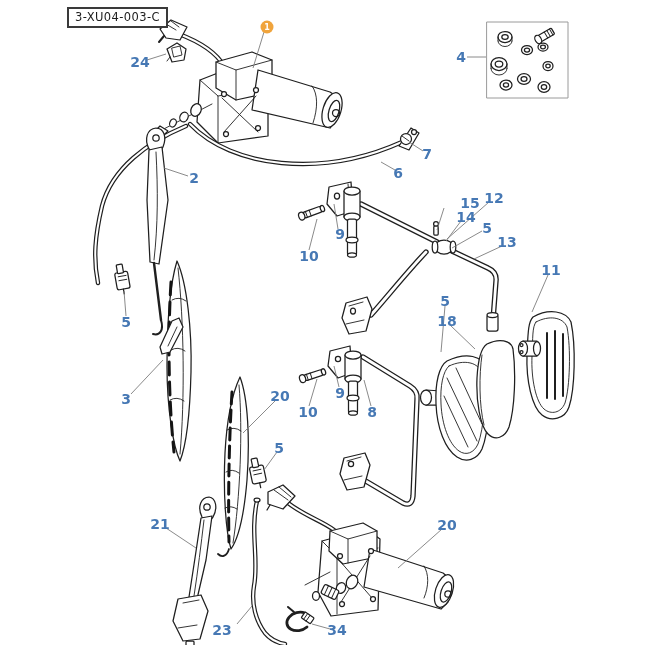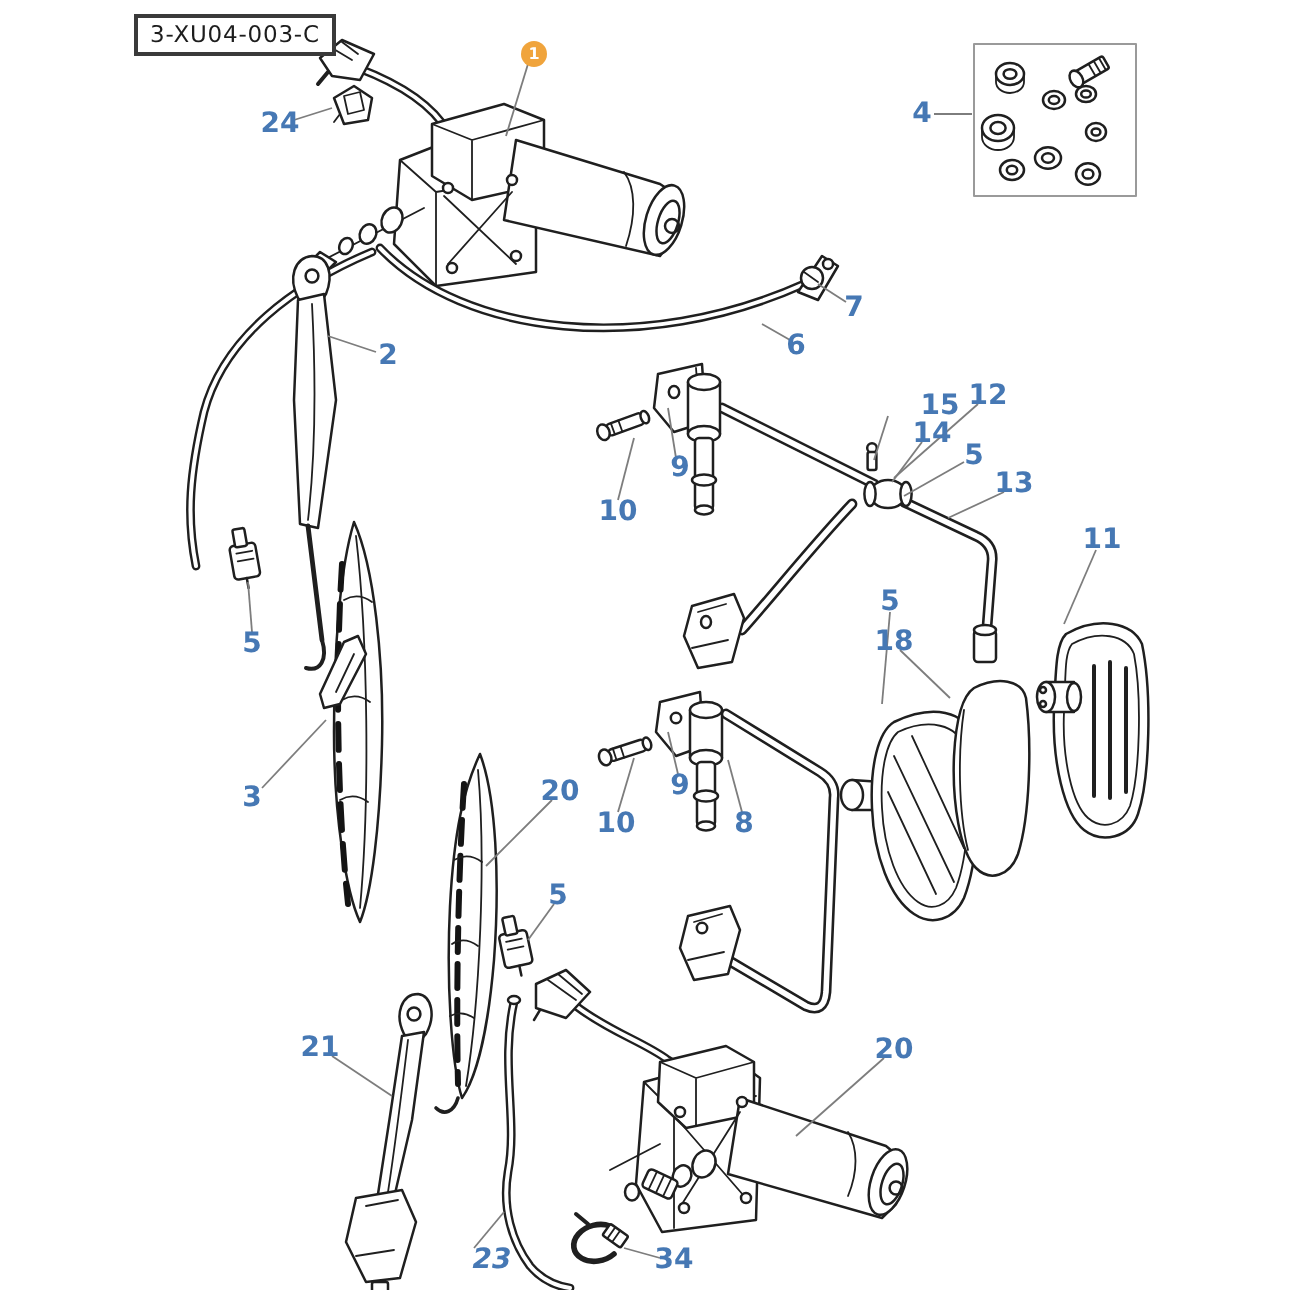--- a/index.html
+++ b/index.html
@@ -348,18 +348,18 @@
       <span class="callout" style="left: 487px; top: 228px;">5</span>
       <span class="callout" style="left: 507px; top: 242px;">13</span>
       <span class="callout" style="left: 551px; top: 270px;">11</span>
       <span class="callout" style="left: 445px; top: 301px;">5</span>
       <span class="callout" style="left: 447px; top: 321px;">18</span>
       <span class="callout" style="left: 340px; top: 393px;">9</span>
       <span class="callout" style="left: 308px; top: 412px;">10</span>
       <span class="callout" style="left: 372px; top: 412px;">8</span>
       <span class="callout" style="left: 279px; top: 448px;">5</span>
       <span class="callout" style="left: 160px; top: 524px;">21</span>
-      <span class="callout" style="left: 246px; top: 630px; font-style: italic;">23</span>
+      <span class="callout" style="left: 222px; top: 630px;">23</span>
       <span class="callout" style="left: 337px; top: 630px;">34</span>
       <span class="callout" style="left: 447px; top: 525px;">20</span>
     </div>
 
 </div>
 
 </body></html>

